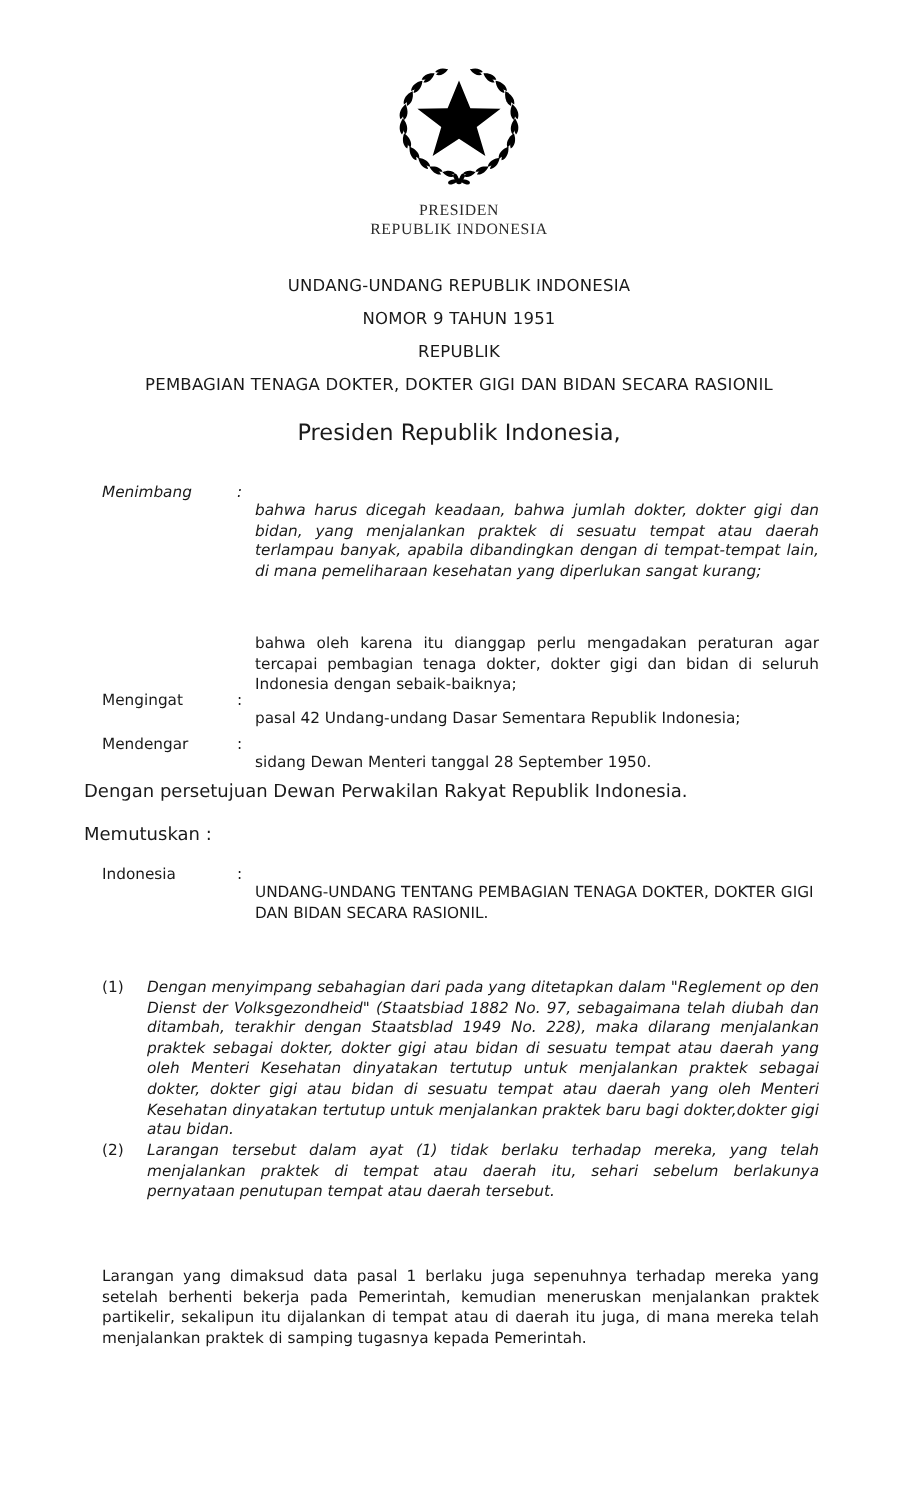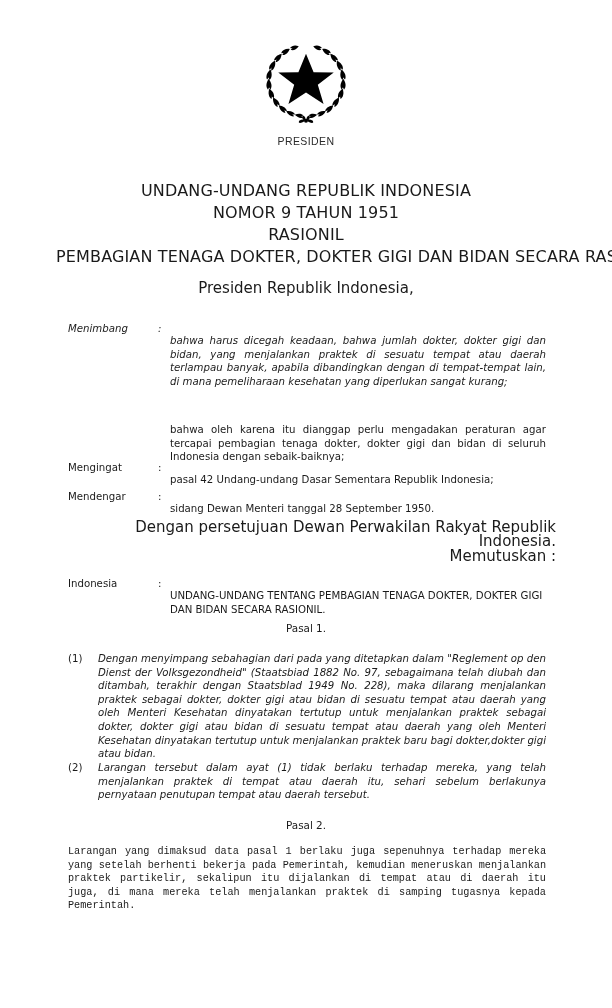--- a/index.html
+++ b/index.html
@@ -30,39 +30,39 @@
     top: 33px;
     width: 612px;
     text-align: center;
   }
   .emblem {
     width: 96px;
     height: 96px;
     display: inline-block;
   }
   .emblem-caption {
-    font-family: Liberation Sans, sans-serif;
+    font-family: Liberation Serif, serif;
     font-size: 10.5px;
     line-height: 12.5px;
     letter-spacing: 0.4px;
     color: #2b2b2b;
     margin-top: 2px;
   }
   .emblem-caption div { white-space: nowrap; }
 
   
   .title-block {
     position: absolute;
     left: 56px;
     top: 180px;
     width: 500px;
     text-align: center;
   }
   .title-block .tline {
-    font-size: 16px;
+    font-size: 11px;
     line-height: 22px;
     letter-spacing: 0.15px;
     white-space: nowrap;
   }
 
   
   .preamble-head {
     position: absolute;
     left: 56px;
     top: 281px;
@@ -96,43 +96,42 @@
     text-align: justify;
     text-justify: inter-word;
     margin-top: 12px;
   }
   .kv .val.nojust { text-align: left; }
 
   .center-line {
     position: absolute;
     left: 56px;
     width: 500px;
-    text-align: right;
-    font-size: 15px;
+    text-align: left;
+    font-size: 12px;
     line-height: 14px;
   }
 
   
   .pasal-head {
     position: absolute;
     left: 56px;
     width: 500px;
     text-align: center;
     font-size: 10.4px;
     line-height: 14px;
   }
   .para {
     position: absolute;
     left: 68px;
     width: 478px;
     font-size: 10.2px;
     line-height: 13.6px;
     text-align: justify;
     text-justify: inter-word;
-    font-family: Liberation Mono, monospace;
   }
   .numbered {
     position: absolute;
     left: 68px;
     width: 478px;
     font-size: 10.2px;
     line-height: 13.6px;
   }
   .numbered .marker {
     position: absolute;
@@ -243,27 +242,28 @@
             <ellipse cx="-2.2" cy="-2.9" rx="1.5" ry="2.6" fill="#000" transform="rotate(-24 -2.2 -2.9)"></ellipse>
             <ellipse cx="2.2" cy="-2.9" rx="1.5" ry="2.6" fill="#000" transform="rotate(24 2.2 -2.9)"></ellipse>
           </g>
         </g>
 
         <path d="M0,-28.5 L7.9,-9.2 L28.9,-8.8 L12.3,3.9 L18.3,24.0 L0,11.9 L-18.3,24.0 L-12.3,3.9 L-28.9,-8.8 L-7.9,-9.2 Z" fill="#000"></path>
       </g>
     </svg>
     <div class="emblem-caption">
       <div>PRESIDEN</div>
+      <div>REPUBLIK INDONESIA</div>
     </div>
   </div>
 
   <div class="title-block">
     <div class="tline">UNDANG-UNDANG REPUBLIK INDONESIA</div>
     <div class="tline">NOMOR 9 TAHUN 1951</div>
-    <div class="tline">RASIONIL</div>
+    <div class="tline">REPUBLIK</div>
     <div class="tline">PEMBAGIAN TENAGA DOKTER, DOKTER GIGI DAN BIDAN SECARA RASIONIL</div>
   </div>
 
   <div class="preamble-head">Presiden Republik Indonesia,</div>
 
   <div class="kv" style="top:322px;font-style:italic;">
     <div class="label">Menimbang</div>
     <div class="colon">:</div>
     <div class="val">bahwa harus dicegah keadaan, bahwa jumlah dokter, dokter gigi dan bidan, yang menjalankan praktek di sesuatu tempat atau daerah terlampau banyak, apabila dibandingkan dengan di tempat-tempat lain, di mana pemeliharaan kesehatan yang diperlukan sangat kurang;</div>
   </div>
@@ -286,29 +286,27 @@
 
   <div class="center-line" style="top:520px;">Dengan persetujuan Dewan Perwakilan Rakyat Republik Indonesia.</div>
   <div class="center-line" style="top:549px;">Memutuskan :</div>
 
   <div class="kv" style="top:577px;">
     <div class="label">Indonesia</div>
     <div class="colon">:</div>
     <div class="val nojust">UNDANG-UNDANG TENTANG PEMBAGIAN TENAGA DOKTER, DOKTER GIGI DAN BIDAN SECARA RASIONIL.</div>
   </div>
 
-  <div class="pasal-head" style="top:621px;">Pasal 1.</div>
 
   <div class="numbered" style="top:652px;">
     <div class="marker">(1)</div>
     <div class="body">Dengan menyimpang sebahagian dari pada yang ditetapkan dalam "Reglement op den Dienst der Volksgezondheid" (Staatsbiad 1882 No. 97, sebagaimana telah diubah dan ditambah, terakhir dengan Staatsblad 1949 No. 228), maka dilarang menjalankan praktek sebagai dokter, dokter gigi atau bidan di sesuatu tempat atau daerah yang oleh Menteri Kesehatan dinyatakan tertutup untuk menjalankan praktek sebagai dokter, dokter gigi atau bidan di sesuatu tempat atau daerah yang oleh Menteri Kesehatan dinyatakan tertutup untuk menjalankan praktek baru bagi dokter,dokter gigi atau bidan.</div>
   </div>
 
   <div class="numbered" style="top:761px;">
     <div class="marker">(2)</div>
     <div class="body">Larangan tersebut dalam ayat (1) tidak berlaku terhadap mereka, yang telah menjalankan praktek di tempat atau daerah itu, sehari sebelum berlakunya pernyataan penutupan tempat atau daerah tersebut.</div>
   </div>
 
-  <div class="pasal-head" style="top:818px;">Pasal 2.</div>
 
   <div class="para" style="top:845px;">Larangan yang dimaksud data pasal 1 berlaku juga sepenuhnya terhadap mereka yang setelah berhenti bekerja pada Pemerintah, kemudian meneruskan menjalankan praktek partikelir, sekalipun itu dijalankan di tempat atau di daerah itu juga, di mana mereka telah menjalankan praktek di samping tugasnya kepada Pemerintah.</div>
 
 </div>
 
 </body></html>

